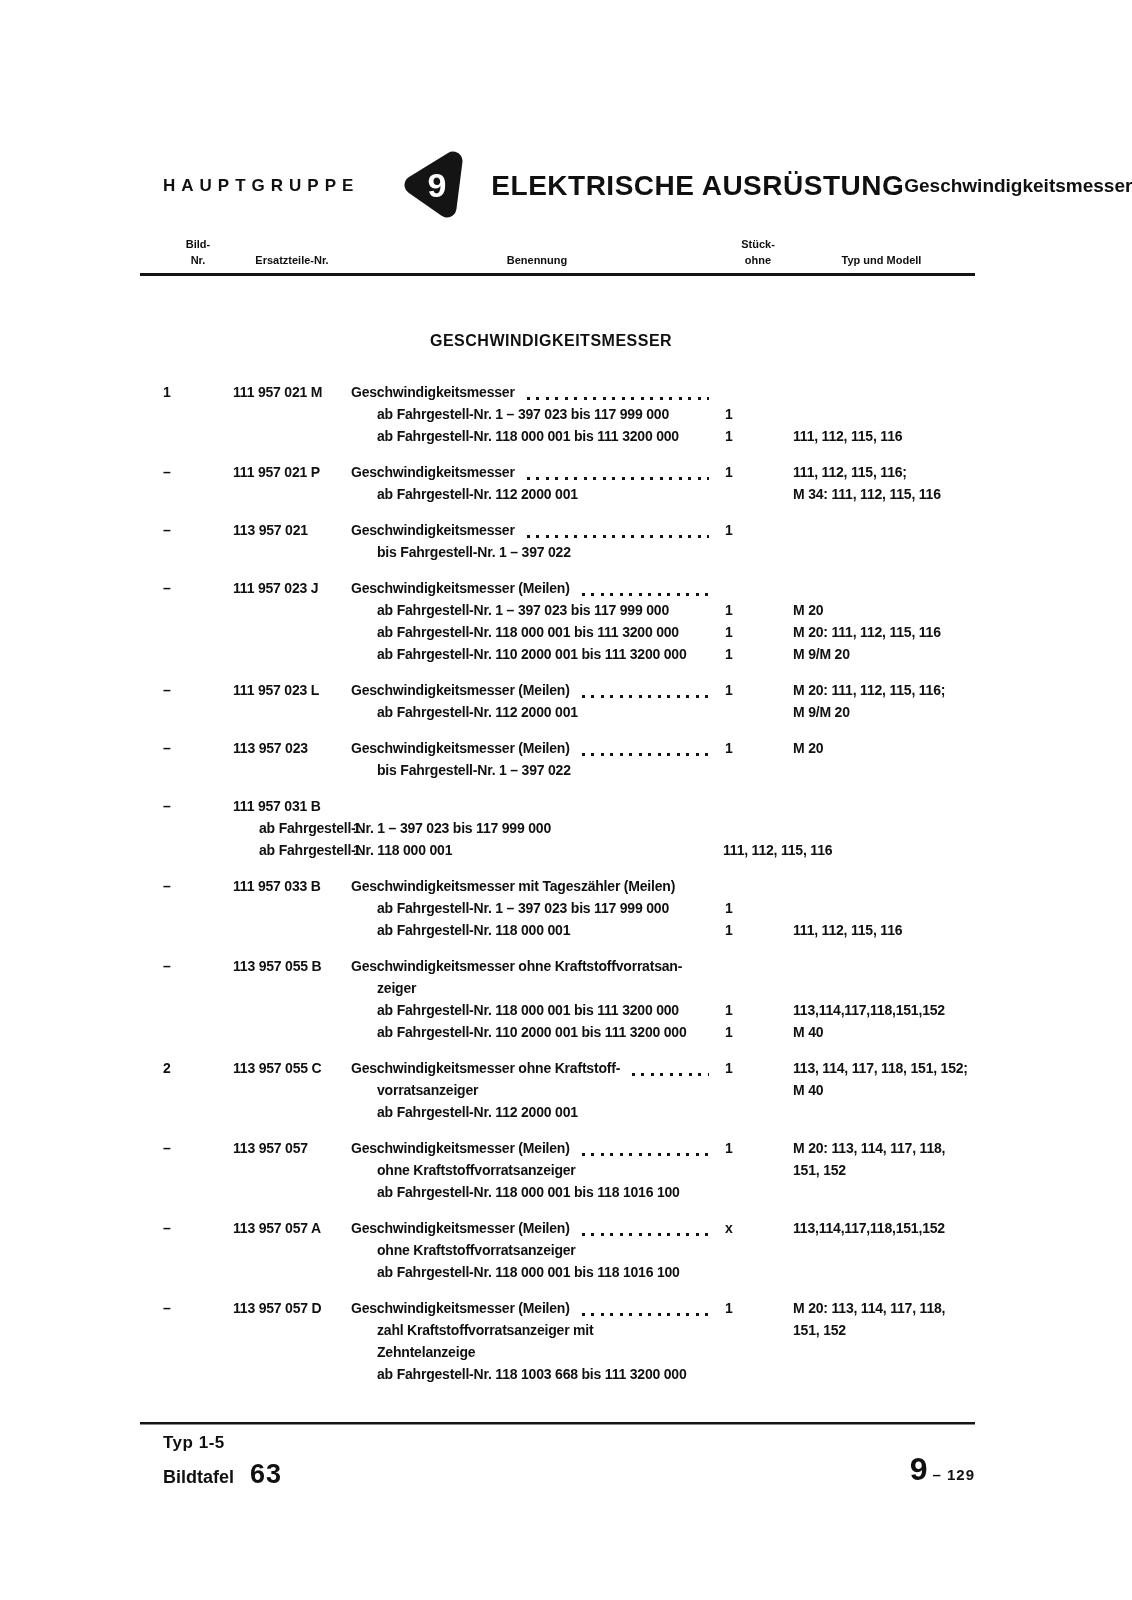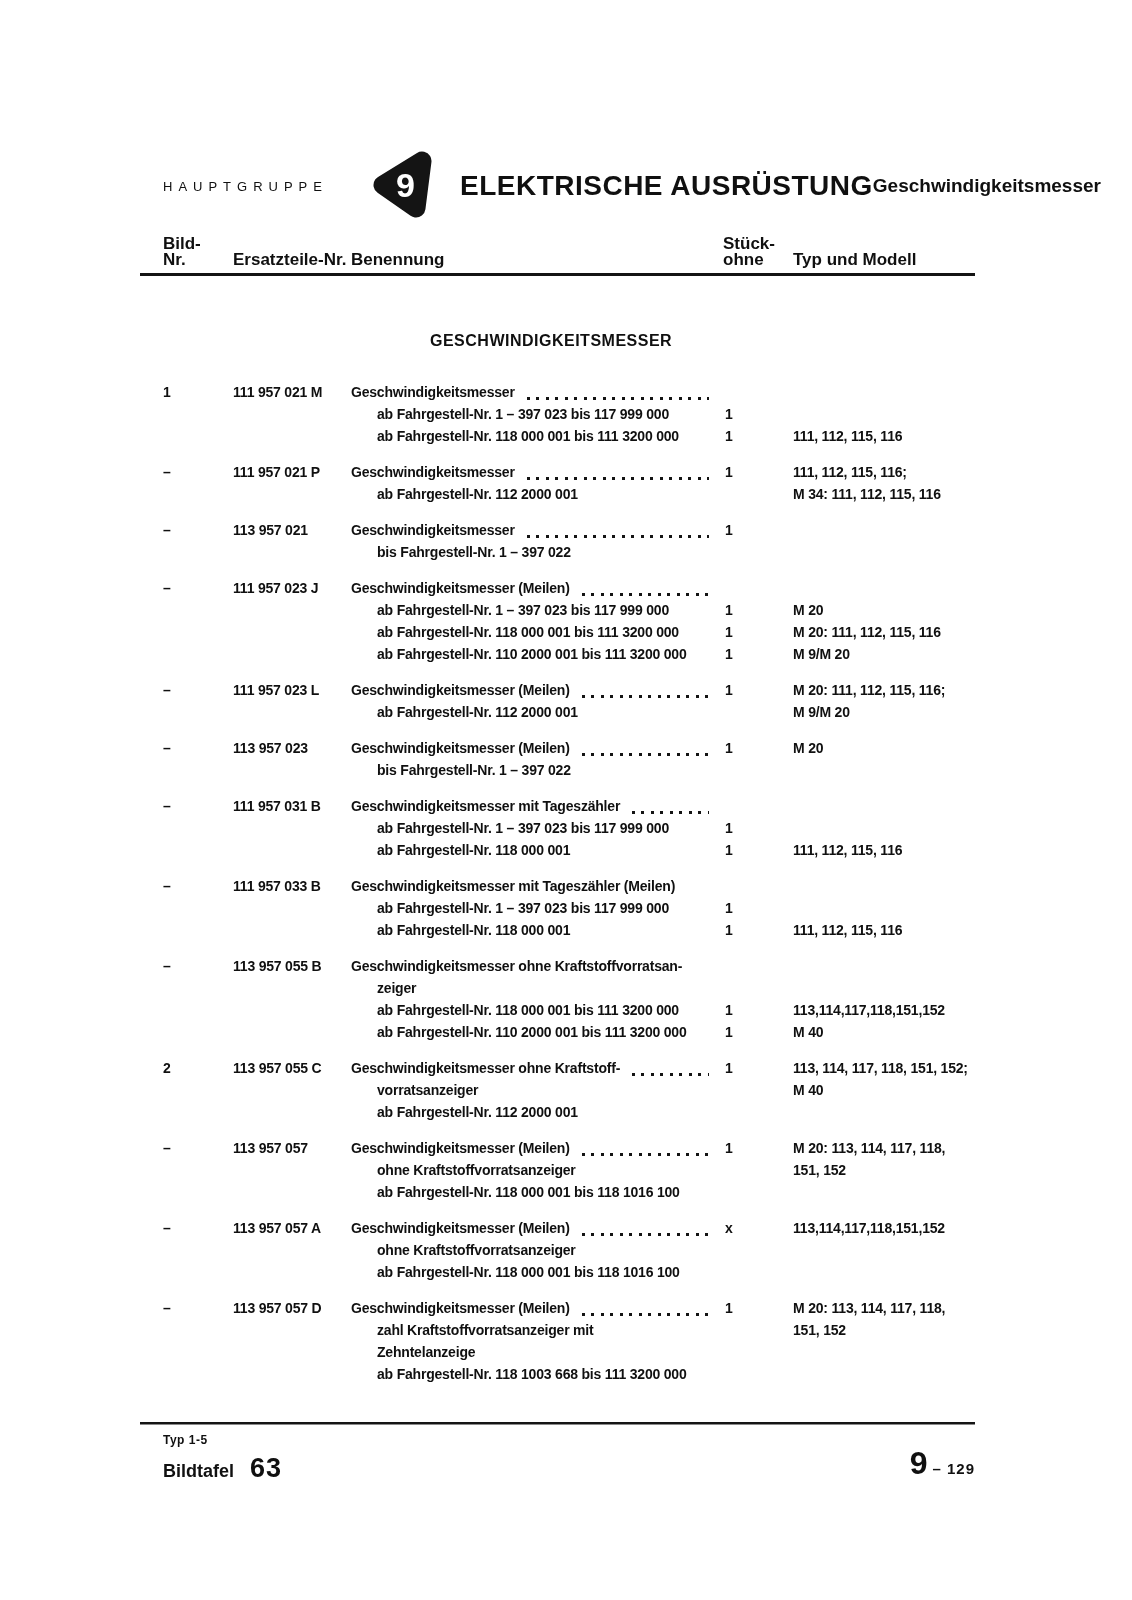--- a/index.html
+++ b/index.html
@@ -19,22 +19,22 @@
     overflow: hidden;
   }
 
   
   .masthead {
     display: flex;
     align-items: center;
     height: 76px;
   }
   .hauptgruppe {
-    font-size: 13px;
-    font-weight: 400;
+    font-size: 17px;
+    font-weight: 700;
     letter-spacing: 6px;
     white-space: nowrap;
   }
   .badge {
     position: relative;
     width: 62px;
     height: 74px;
     margin-left: 44px;
     flex: 0 0 auto;
   }
@@ -66,23 +66,24 @@
   }
 
   
   .grid-cols {
     display: grid;
     grid-template-columns: 70px 118px 372px 70px 1fr;
   }
   .colheads {
     margin-top: 12px;
     align-items: end;
-    font-size: 17px;
+    font-size: 11px;
     font-weight: 700;
     line-height: 16px;
+    text-align: center;
   }
   .colheads .ch { white-space: nowrap; }
 
   .rule {
     height: 3px;
     background: #141414;
     margin-top: 5px;
     margin-left: -23px;
     width: calc(100% + 28px);
   }
@@ -124,21 +125,21 @@
     top: 1422px;
   }
   .footer-rule { height: 3px; background: #141414; border-bottom: 1px solid #8a8a8a; }
   .footer-row {
     display: flex;
     justify-content: space-between;
     align-items: flex-end;
     padding-left: 23px;
     margin-top: 8px;
   }
-  .typ-range { font-size: 12px; font-weight: 700; letter-spacing: 0.5px; }
+  .typ-range { font-size: 17px; font-weight: 700; letter-spacing: 0.5px; }
   .bildtafel { display: flex; align-items: baseline; margin-top: 6px; }
   .bildtafel-label { font-size: 18px; font-weight: 700; }
   .bildtafel-number { font-size: 27px; font-weight: 700; margin-left: 16px; letter-spacing: 1px; }
   .page-ref { display: flex; align-items: baseline; padding-bottom: 2px; }
   .page-group { font-size: 32px; font-weight: 700; }
   .page-number { font-size: 15px; font-weight: 700; margin-left: 5px; letter-spacing: 1px; }
 </style>
 </head>
 <body>
 
@@ -294,24 +295,20 @@
         <div class="cell part-cell"><span></span></div>
         <div class="cell benennung-cell indent">
           <span>bis Fahrgestell-Nr. 1 – 397 022</span>
         </div>
         <div class="cell qty-cell"><span></span></div>
         <div class="cell typ-modell-cell"><span></span></div>
       </div>
       <div class="part-row grid-cols">
         <div class="cell bild-cell"><span>–</span></div>
         <div class="cell part-cell"><span>111 957 031 B</span></div>
-        <div class="cell benennung-cell">
-          <span>Geschwindigkeitsmesser mit Tageszähler</span>
-          <span class="leader"></span>
-        </div>
         <div class="cell qty-cell"><span></span></div>
         <div class="cell typ-modell-cell"><span></span></div>
         <div class="cell bild-cell"><span></span></div>
         <div class="cell part-cell"><span></span></div>
         <div class="cell benennung-cell indent">
           <span>ab Fahrgestell-Nr. 1 – 397 023 bis 117 999 000</span>
         </div>
         <div class="cell qty-cell"><span>1</span></div>
         <div class="cell typ-modell-cell"><span></span></div>
         <div class="cell bild-cell"><span></span></div>

